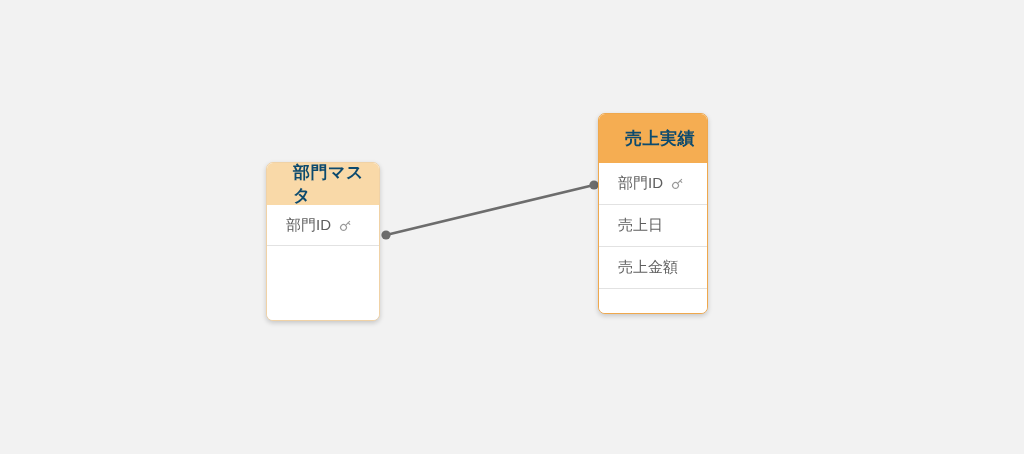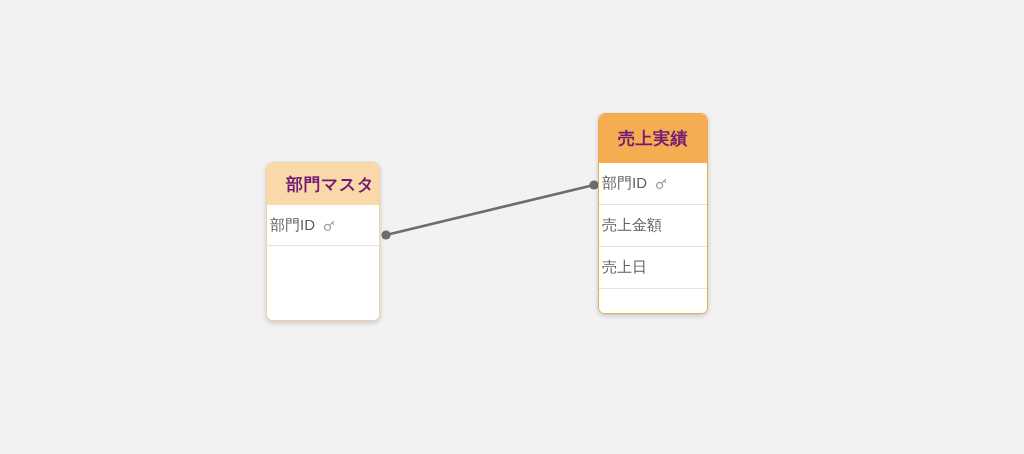--- a/index.html
+++ b/index.html
@@ -33,36 +33,36 @@
     border-radius: 7px;
     background: #ffffff;
     box-shadow: 0 2px 5px rgba(0,0,0,0.18);
     overflow: hidden;
   }
   .entity-header {
     box-sizing: border-box;
     width: 100%;
     font-size: 17px;
     font-weight: bold;
-    color: #701a75;
+    color: #0c4a6e;
     letter-spacing: 0.5px;
     display: flex;
     align-items: center;
-    padding-left: 19px;
+    padding-left: 26px;
   }
   .entity-body {
     box-sizing: border-box;
     width: 100%;
     background: #ffffff;
   }
   .field-row {
     box-sizing: border-box;
     display: flex;
     align-items: center;
-    padding-left: 3px;
+    padding-left: 19px;
     border-bottom: 1px solid #e2e2e2;
     font-size: 15px;
     color: #5e5e5e;
     white-space: nowrap;
   }
   .field-row:last-child {
     border-bottom: none;
   }
   .field-row.empty-row {
     border-bottom: none;
@@ -159,25 +159,25 @@
             <g transform="rotate(-45 8 8)" fill="none" stroke="#9a9a9a" stroke-width="1.2">
               <circle cx="5" cy="8" r="3.1"></circle>
               <line x1="8.1" y1="8" x2="14.2" y2="8" stroke-linecap="round"></line>
               <line x1="12.1" y1="8" x2="12.1" y2="10.4" stroke-linecap="round"></line>
             </g>
           </svg>
         </span>
       </div>
 
       <div class="field-row">
-        <span class="field-name">売上金額</span>
+        <span class="field-name">売上日</span>
       </div>
 
       <div class="field-row">
-        <span class="field-name">売上日</span>
+        <span class="field-name">売上金額</span>
       </div>
 
       <div class="field-row empty-row">
         <span class="field-name"></span>
       </div>
 
     </div>
   </div>
 
 </div>

